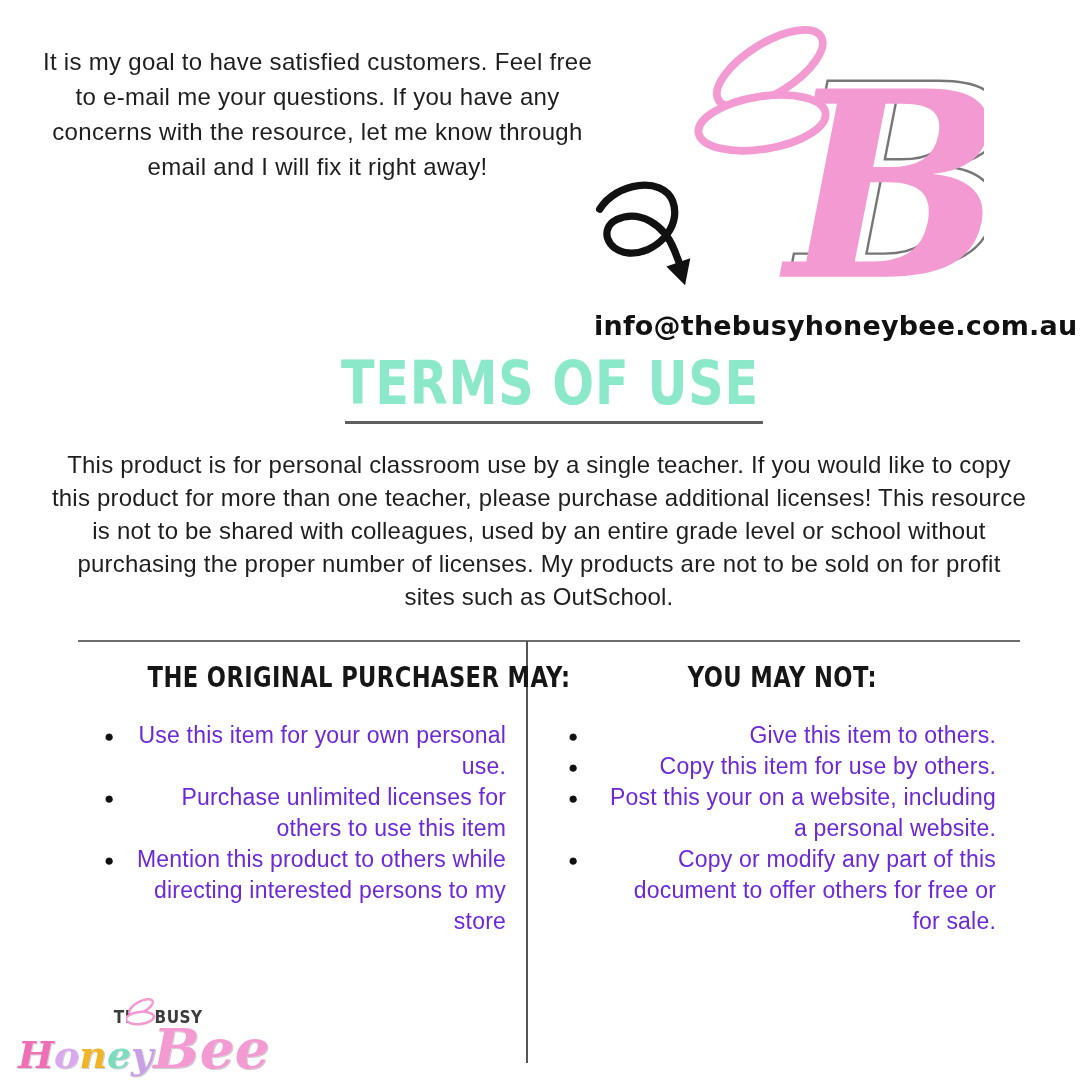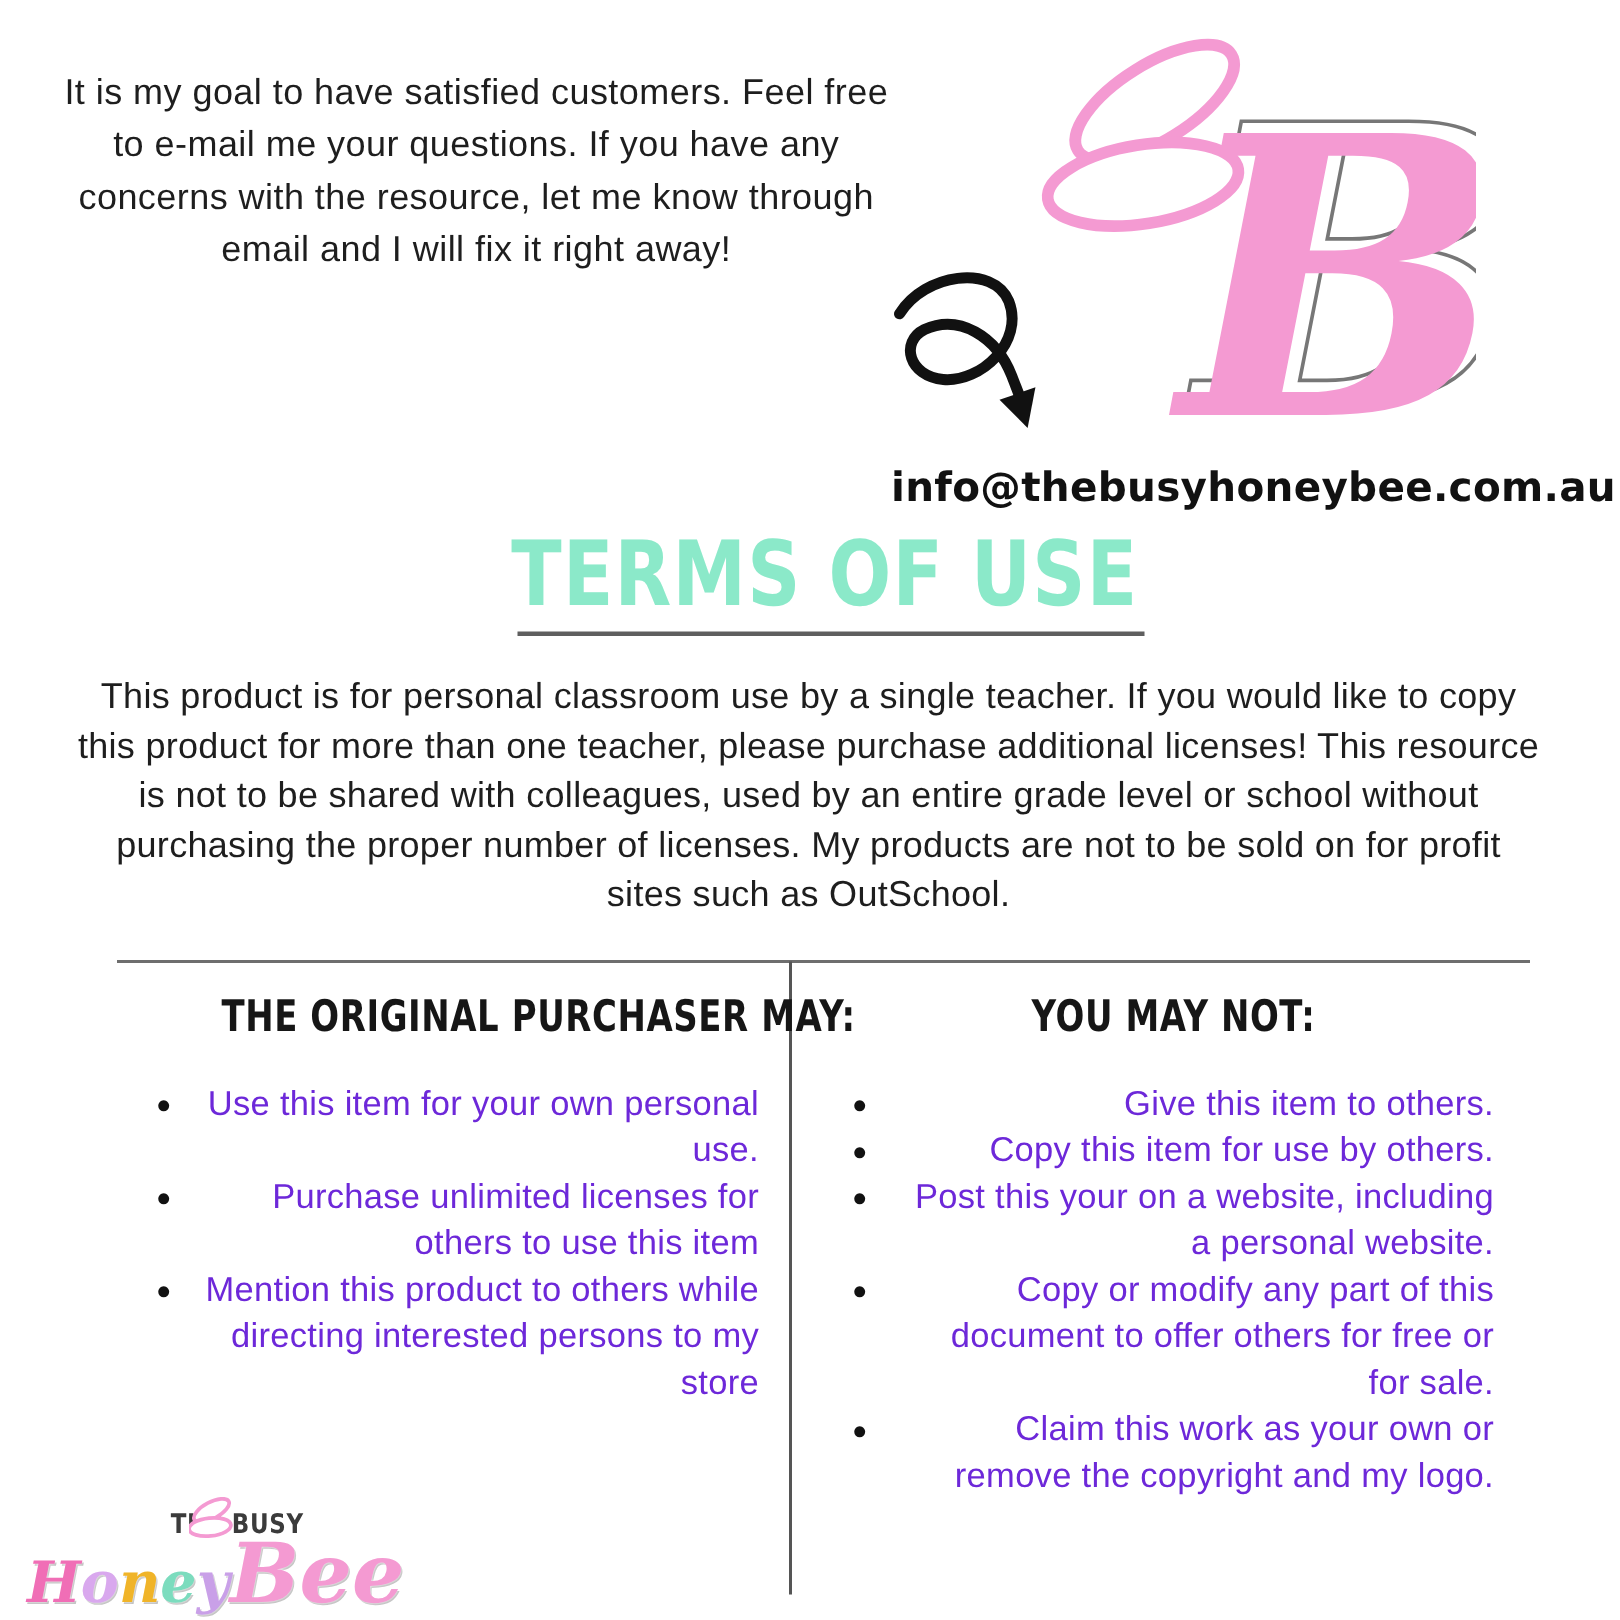--- a/index.html
+++ b/index.html
@@ -100,21 +100,20 @@
 
   <div class="col col-right">
     <div class="center-row">
       <span class="col-heading condensed">YOU MAY NOT:</span>
     </div>
     <ul>
       <li>Give this item to others.</li>
       <li>Copy this item for use by others.</li>
       <li>Post this your on a website, including a personal website.</li>
       <li>Copy or modify any part of this document to offer others for free or for sale.</li>
-      <li>Claim this work as your own or remove the copyright and my logo.</li>
     </ul>
   </div>
 
   <div class="brand-logo">
     <span class="brand-top condensed">THE BUSY</span>
     <svg class="brand-wings" viewBox="0 0 42 30">
       <ellipse cx="15" cy="9" rx="13" ry="5.5" transform="rotate(-28 15 9)" fill="#ffffff" stroke-width="2.5" style="stroke: rgb(244, 154, 210);"></ellipse>
       <ellipse cx="14" cy="20" rx="14" ry="6" transform="rotate(-6 14 20)" fill="#ffffff" stroke-width="2.5" style="stroke: rgb(244, 154, 210);"></ellipse>
     </svg>
     <div class="brand-script">

